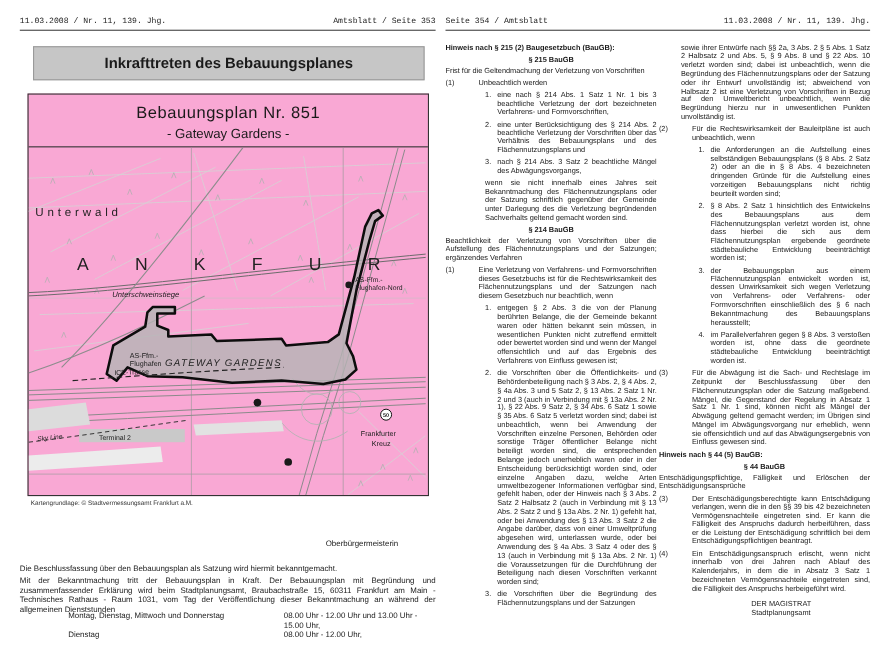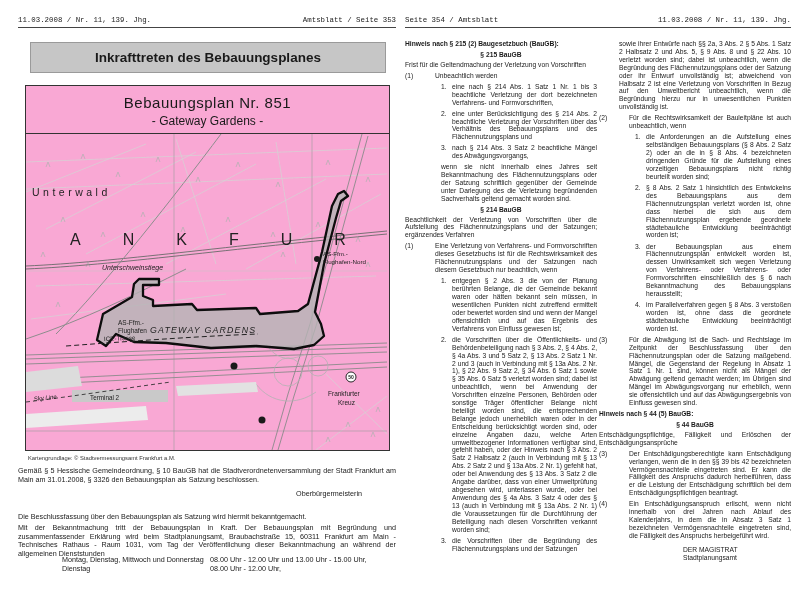--- a/index.html
+++ b/index.html
@@ -18,21 +18,21 @@
   #map-title{text-align:center;font-size:15px;padding-top:8px;letter-spacing:0.5px;}
   #map-subtitle{text-align:center;font-size:12px;padding-top:3px;padding-bottom:5px;}
   #map-canvas{display:block;border-top:1px solid #333;}
   #map-credit{left:28px;top:455px;font-size:5.8px;color:#333;}
   .lp-body{font-size:7.2px;line-height:8.5px;text-align:justify;width:378px;left:18px;}
   #para-resolution{top:467px;}
   #sig-block{top:490px;left:18px;width:344px;text-align:right;font-size:7.2px;line-height:8.5px;}
   #para-announcement{top:513px;text-align:left;}
   #para-effect{top:524px;}
   #hours-block{top:556px;left:62px;width:334px;font-size:7.2px;line-height:8.5px;}
-  .hours-row{display:flex;}
+  .hours-row{display:flex;gap:48px;}
   .hours-days{width:148px;flex:none;}
   .hours-time{flex:1;}
   #para-inspection{top:577px;text-align:left;}
   
   #right-page{left:403px;top:0;width:397px;height:508px;}
   #rp-header{left:2px;top:16px;width:386px;}
   .col{top:40px;height:548px;overflow:hidden;font-size:6.7px;line-height:7.9px;text-align:justify;}
   #col-1{left:2px;width:192px;}
   #col-2{left:196px;width:192px;}
   .blk{margin-bottom:3.2px;}
@@ -194,21 +194,20 @@
       <text x="8" y="267" font-size="6" font-style="italic" transform="rotate(-6 8 267)">Sky Line</text>
       <g>
         <text x="302" y="262" font-size="6.5">Frankfurter</text>
         <text x="312" y="271" font-size="6.5">Kreuz</text>
       </g>
     </svg>
   </div>
 
   <div id="map-credit" class="abs">Kartengrundlage: © Stadtvermessungsamt Frankfurt a.M.</div>
 
-  <div id="para-resolution" class="abs lp-body">Gemäß § 5 Hessische Gemeindeordnung, § 10 BauGB hat die Stadtverordnetenversammlung der Stadt Frankfurt am Main am 31.01.2008, § 3326 den Bebauungsplan als Satzung beschlossen.</div>
 
   <div id="sig-block" class="abs">
     <div>Oberbürgermeisterin</div>
   </div>
 
   <div id="para-announcement" class="abs lp-body">Die Beschlussfassung über den Bebauungsplan als Satzung wird hiermit bekanntgemacht.</div>
 
   <div id="para-effect" class="abs lp-body">Mit der Bekanntmachung tritt der Bebauungsplan in Kraft. Der Bebauungsplan mit Begründung und zusammenfassender Erklärung wird beim Stadtplanungsamt, Braubachstraße 15, 60311 Frankfurt am Main - Technisches Rathaus - Raum 1031, vom Tag der Veröffentlichung dieser Bekanntmachung an während der allgemeinen Dienststunden</div>
 
   <div id="hours-block" class="abs">

